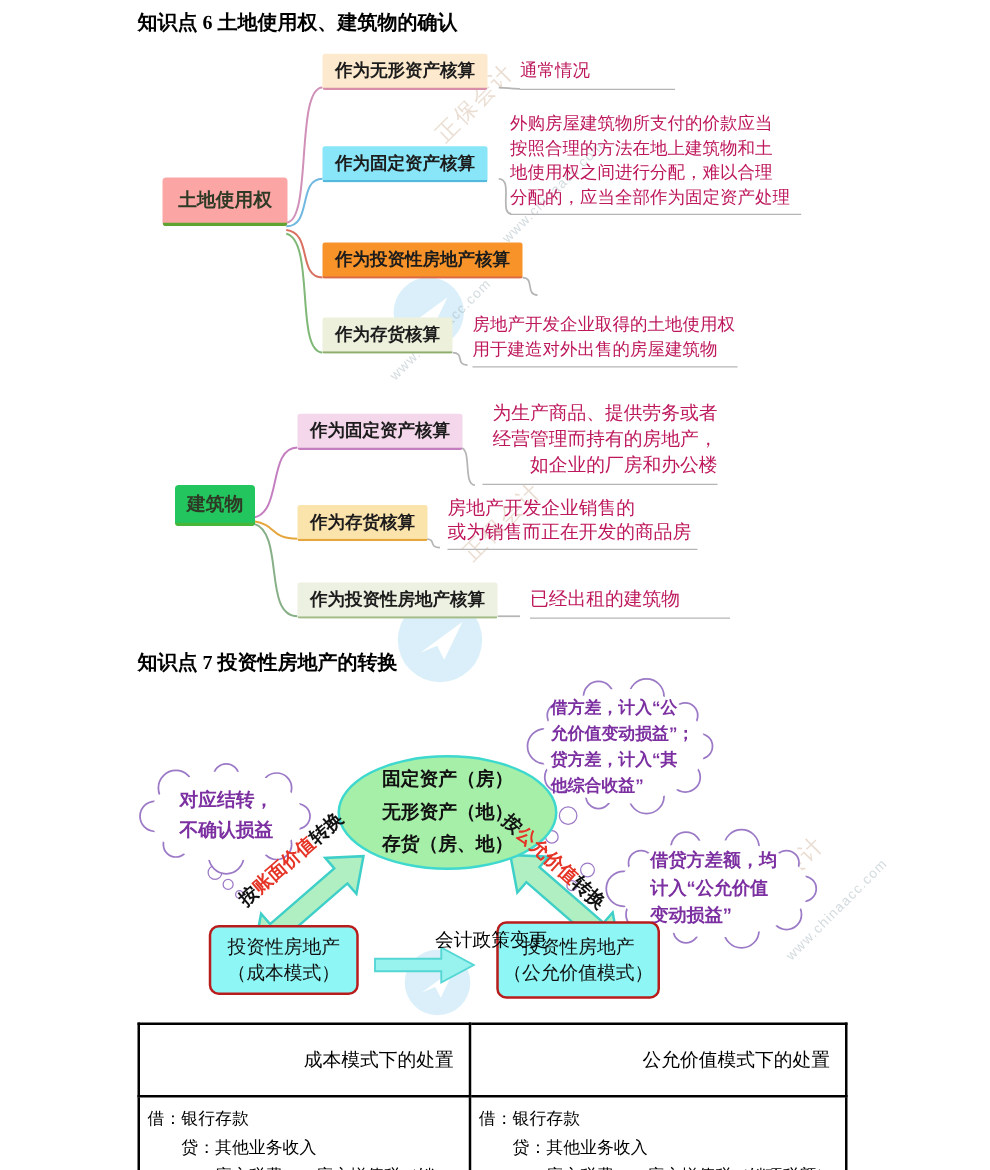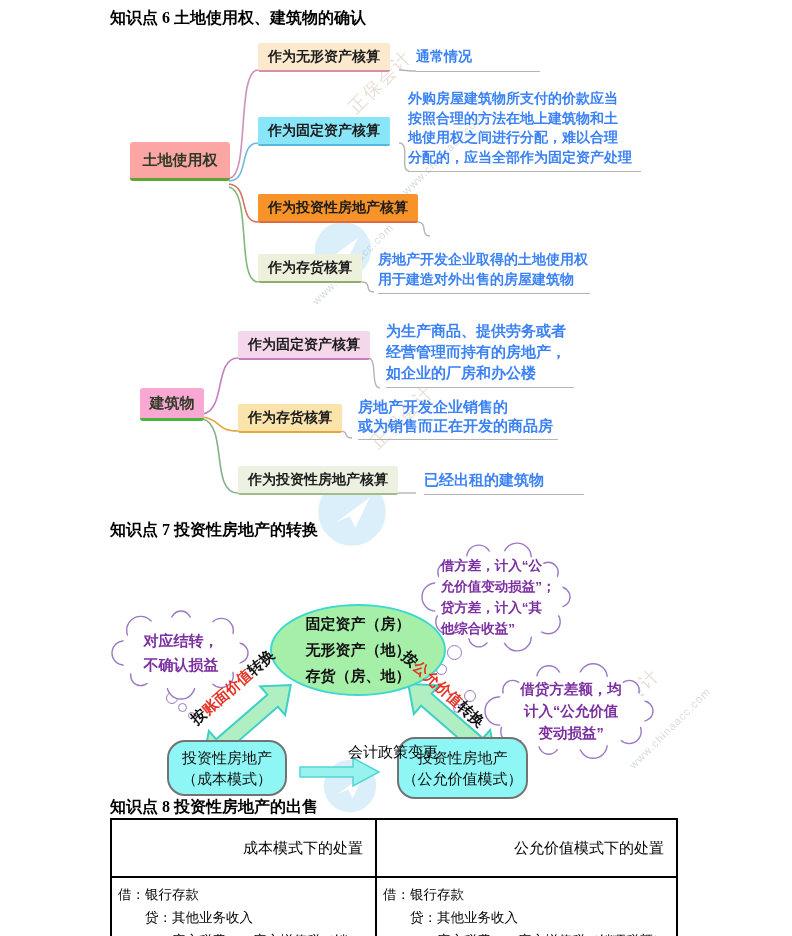--- a/index.html
+++ b/index.html
@@ -5,44 +5,44 @@
   html,body{margin:0;padding:0;background:#fff;}
   #canvas{position:relative;width:792px;height:936px;background:#fff;overflow:hidden;
           font-family:"Liberation Sans",sans-serif;}
   .kp-title{position:absolute;font-family:"Liberation Serif",serif;font-weight:bold;
             font-size:16px;color:#000;white-space:nowrap;z-index:5;}
   
   .rootnode{position:absolute;display:flex;align-items:center;justify-content:center;
             border-radius:3px;font-weight:bold;color:#2e3a25;z-index:4;}
   .root-land{left:130px;top:142px;width:100px;height:36px;background:#fca5a5;
              border-bottom:3px solid #5fa332;font-size:15px;}
-  .root-bld{left:140px;top:388px;width:64px;height:30px;background:#f9a8d4;
+  .root-bld{left:140px;top:388px;width:64px;height:30px;background:#22c55e;
             border-bottom:3px solid #47b639;font-size:15px;}
   .branch{position:absolute;font-size:14px;font-weight:bold;line-height:19px;color:#1c1c1c;
           padding:4px 10px;border-radius:2px;white-space:nowrap;z-index:4;}
   .b-intangible{left:258px;top:43px;background:#fdeace;border-bottom:2px solid #d88ea8;}
   .b-fixed1{left:258px;top:117px;background:#88e6f8;border-bottom:2px solid #53b9dd;}
   .b-invest1{left:258px;top:194px;background:#f79329;border-bottom:2px solid #dd6a45;}
   .b-stock1{left:258px;top:254px;background:#edf1dc;border-bottom:2px solid #8fae6d;}
   .b-fixed2{left:238px;top:331px;background:#f4d7ea;border-bottom:2px solid #c47ec0;}
   .b-stock2{left:238px;top:404px;background:#fbe3ac;border-bottom:2px solid #e5a63b;}
   .b-invest2{left:238px;top:466px;background:#edf1e2;border-bottom:2px solid #a3bc88;}
-  .note{position:absolute;font-size:14px;line-height:19.5px;color:#3b82f6;white-space:pre-line;
-        border-bottom:1.5px solid #b5b5b5;padding-bottom:4px;z-index:3;font-weight:bold;}
+  .note{position:absolute;font-size:14px;line-height:19.5px;color:#be185d;white-space:pre-line;
+        border-bottom:1.5px solid #b5b5b5;padding-bottom:4px;z-index:3;}
   .note-b{font-size:15px;line-height:21px;}
   
   .ellipse{position:absolute;left:270px;top:604px;width:172px;height:88px;border-radius:50%;
            background:#a6efa9;border:2px solid #3ed8ce;display:flex;align-items:center;
            justify-content:center;z-index:4;}
   .ellipse .etext{font-size:15px;font-weight:600;line-height:26px;color:#111;white-space:pre-line;}
   .cloud{position:absolute;z-index:4;}
   .cloud .ct{position:absolute;inset:0;display:flex;align-items:center;justify-content:center;
              color:#7b2fa0;font-weight:600;white-space:pre-line;z-index:2;text-align:left;}
   .tail{position:absolute;border:1.4px solid #9b79c6;background:#fff;border-radius:50%;z-index:3;}
-  .cbox{position:absolute;background:#8ef6f4;border:2px solid #737373;border-radius:18px;
+  .cbox{position:absolute;background:#8ef6f4;border:2px solid #b91c1c;border-radius:8px;
         display:flex;align-items:center;justify-content:center;text-align:center;
         font-size:15px;font-weight:500;color:#111;white-space:pre-line;line-height:21px;z-index:4;}
   .rotlabel{position:absolute;font-size:15px;font-weight:bold;white-space:nowrap;color:#111;
             text-align:center;z-index:5;}
   .rot-red{color:#e53325;}
   .policy-label{position:absolute;left:295px;top:743px;width:100px;text-align:center;
                 font-size:15px;color:#000000;z-index:5;margin-left:48px;}
   
   .kp8-table{position:absolute;left:110px;top:818px;width:566px;border-collapse:collapse;
              table-layout:fixed;font-family:"Liberation Serif",serif;z-index:5;background:#fff;}
@@ -123,21 +123,21 @@
 按照合理的方法在地上建筑物和土
 地使用权之间进行分配，难以合理
 分配的，应当全部作为固定资产处理</div>
   <div class="branch b-invest1">作为投资性房地产核算</div>
   <div class="branch b-stock1">作为存货核算</div>
   <div class="note" style="left:378px;top:249px;width:212px;line-height:20px;">房地产开发企业取得的土地使用权
 用于建造对外出售的房屋建筑物</div>
 
   <div class="rootnode root-bld">建筑物</div>
   <div class="branch b-fixed2">作为固定资产核算</div>
-  <div class="note note-b" style="left:386px;top:320px;width:188px;">为生产商品、提供劳务或者
+  <div class="note note-b" style="left:386px;top:320px;width:188px;text-align:right;">为生产商品、提供劳务或者
 经营管理而持有的房地产，
 如企业的厂房和办公楼</div>
   <div class="branch b-stock2">作为存货核算</div>
   <div class="note note-b" style="left:358px;top:397px;width:200px;line-height:19px;">房地产开发企业销售的
 或为销售而正在开发的商品房</div>
   <div class="branch b-invest2">作为投资性房地产核算</div>
   <div class="note note-b" style="left:424px;top:469px;width:160px;">已经出租的建筑物</div>
 
   <div class="kp-title" style="left:110px;top:520px;">知识点 7 投资性房地产的转换</div>
 
@@ -188,21 +188,21 @@
         <circle cx="106.2" cy="77.3" r="14" fill="#fff" stroke="#9b79c6" stroke-width="1.4"></circle>
         <circle cx="61.8" cy="77.3" r="10" fill="#fff" stroke="#9b79c6" stroke-width="1.4"></circle>
         <circle cx="25.8" cy="64.6" r="12" fill="#fff" stroke="#9b79c6" stroke-width="1.4"></circle>
         <circle cx="12.0" cy="44.0" r="14" fill="#fff" stroke="#9b79c6" stroke-width="1.4"></circle>
         <circle cx="25.8" cy="23.4" r="10" fill="#fff" stroke="#9b79c6" stroke-width="1.4"></circle>
         <circle cx="61.8" cy="10.7" r="12" fill="#fff" stroke="#9b79c6" stroke-width="1.4"></circle>
         <circle cx="106.2" cy="10.7" r="14" fill="#fff" stroke="#9b79c6" stroke-width="1.4"></circle>
         <circle cx="142.2" cy="23.4" r="10" fill="#fff" stroke="#9b79c6" stroke-width="1.4"></circle>
         <ellipse cx="84" cy="44" rx="76" ry="39" fill="#fff"></ellipse>
       </svg>
-    <div class="ct" style="font-size:14.5px;line-height:22px;text-align:center;">借贷方差额，均
+    <div class="ct" style="font-size:14.5px;line-height:22px;">借贷方差额，均
 计入“公允价值
 变动损益”</div>
   </div>
 
   <span class="tail" style="left:166px;top:692px;width:10px;height:10px;"></span>
   <span class="tail" style="left:178px;top:703px;width:7px;height:7px;"></span>
   <span class="tail" style="left:188px;top:712px;width:5px;height:5px;"></span>
   <span class="tail" style="left:447px;top:645px;width:13px;height:13px;"></span>
   <span class="tail" style="left:436px;top:664px;width:9px;height:9px;"></span>
   <span class="tail" style="left:464px;top:690px;width:10px;height:10px;"></span>
@@ -214,21 +214,20 @@
   <div class="rotlabel" style="left:368px;top:680px;width:150px;transform:rotate(42deg);">
     <span>按</span><span class="rot-red">公允价值</span><span>转换</span>
   </div>
 
   <div class="cbox" style="left:167px;top:740px;width:116px;height:52px;">投资性房地产
 （成本模式）</div>
   <div class="cbox" style="left:397px;top:737px;width:127px;height:58px;">投资性房地产
 （公允价值模式）</div>
   <div class="policy-label">会计政策变更</div>
 
-  <div class="kp-title" style="left:110px;top:797px;">知识点 8 投资性房地产的出售</div>
   <table class="kp8-table">
     <colgroup>
         <col style="width:265px">
         <col style="width:301px">
       </colgroup>
     <tbody>
         <tr>
       <th>成本模式下的处置</th>
       <th>公允价值模式下的处置</th>
     </tr>

